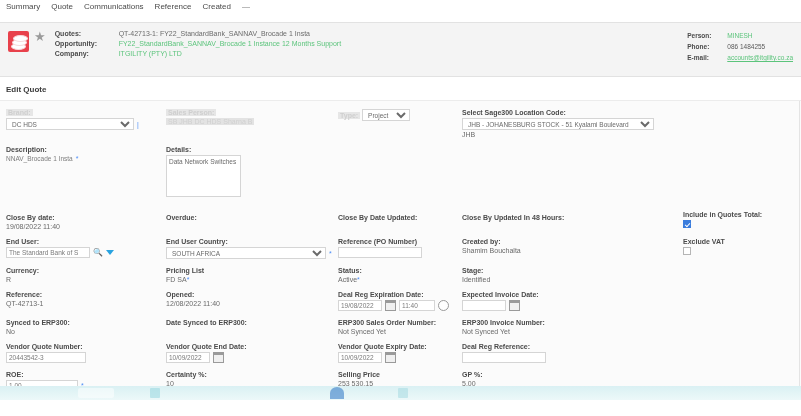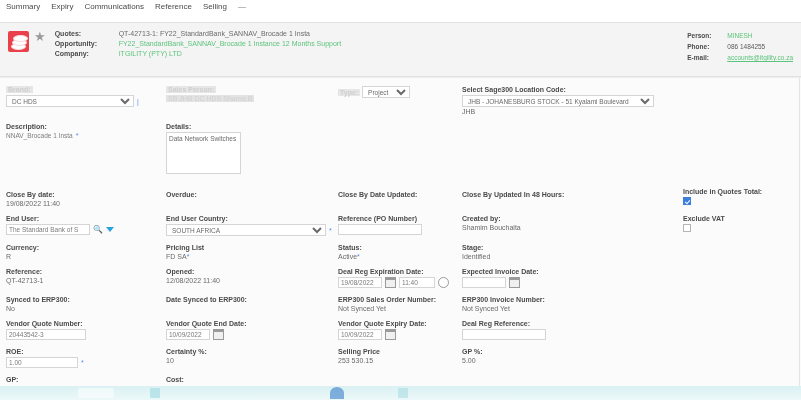--- a/index.html
+++ b/index.html
@@ -118,24 +118,24 @@
 
   .spacer{height:6px;}
 </style>
 </head>
 <body>
 
 <div class="app">
 
   <div class="tabbar">
     <span class="tab">Summary</span>
-    <span class="tab">Expiry</span>
+    <span class="tab">Quote</span>
     <span class="tab">Communications</span>
     <span class="tab">Reference</span>
-    <span class="tab">Selling</span>
+    <span class="tab">Created</span>
     <span class="dash">—</span>
   </div>
 
   <div class="rec-header">
     <div class="rec-icon">
       <div class="coins">
         <div class="coin c1"></div>
           <div class="coin c2"></div>
           <div class="coin c3"></div>
       </div>
@@ -156,20 +156,21 @@
     <div class="rec-contact">
       <span class="rc-lab">Person:</span>
       <span class="rc-val green">MINESH</span>
       <span class="rc-lab">Phone:</span>
       <span class="rc-val">086 1484255</span>
       <span class="rc-lab">E-mail:</span>
       <span class="rc-val mail">accounts@itgility.co.za</span>
     </div>
   </div>
 
+  <div class="sec-title">Edit Quote</div>
 
   <div class="form-wrap">
     <div class="vrule"></div>
 
     <div class="row">
       <div class="fld">
         <span class="lab ghost">Brand:</span>
         <div class="inline">
           <select class="sbox w-brand">
             <option>DC HDS</option>

